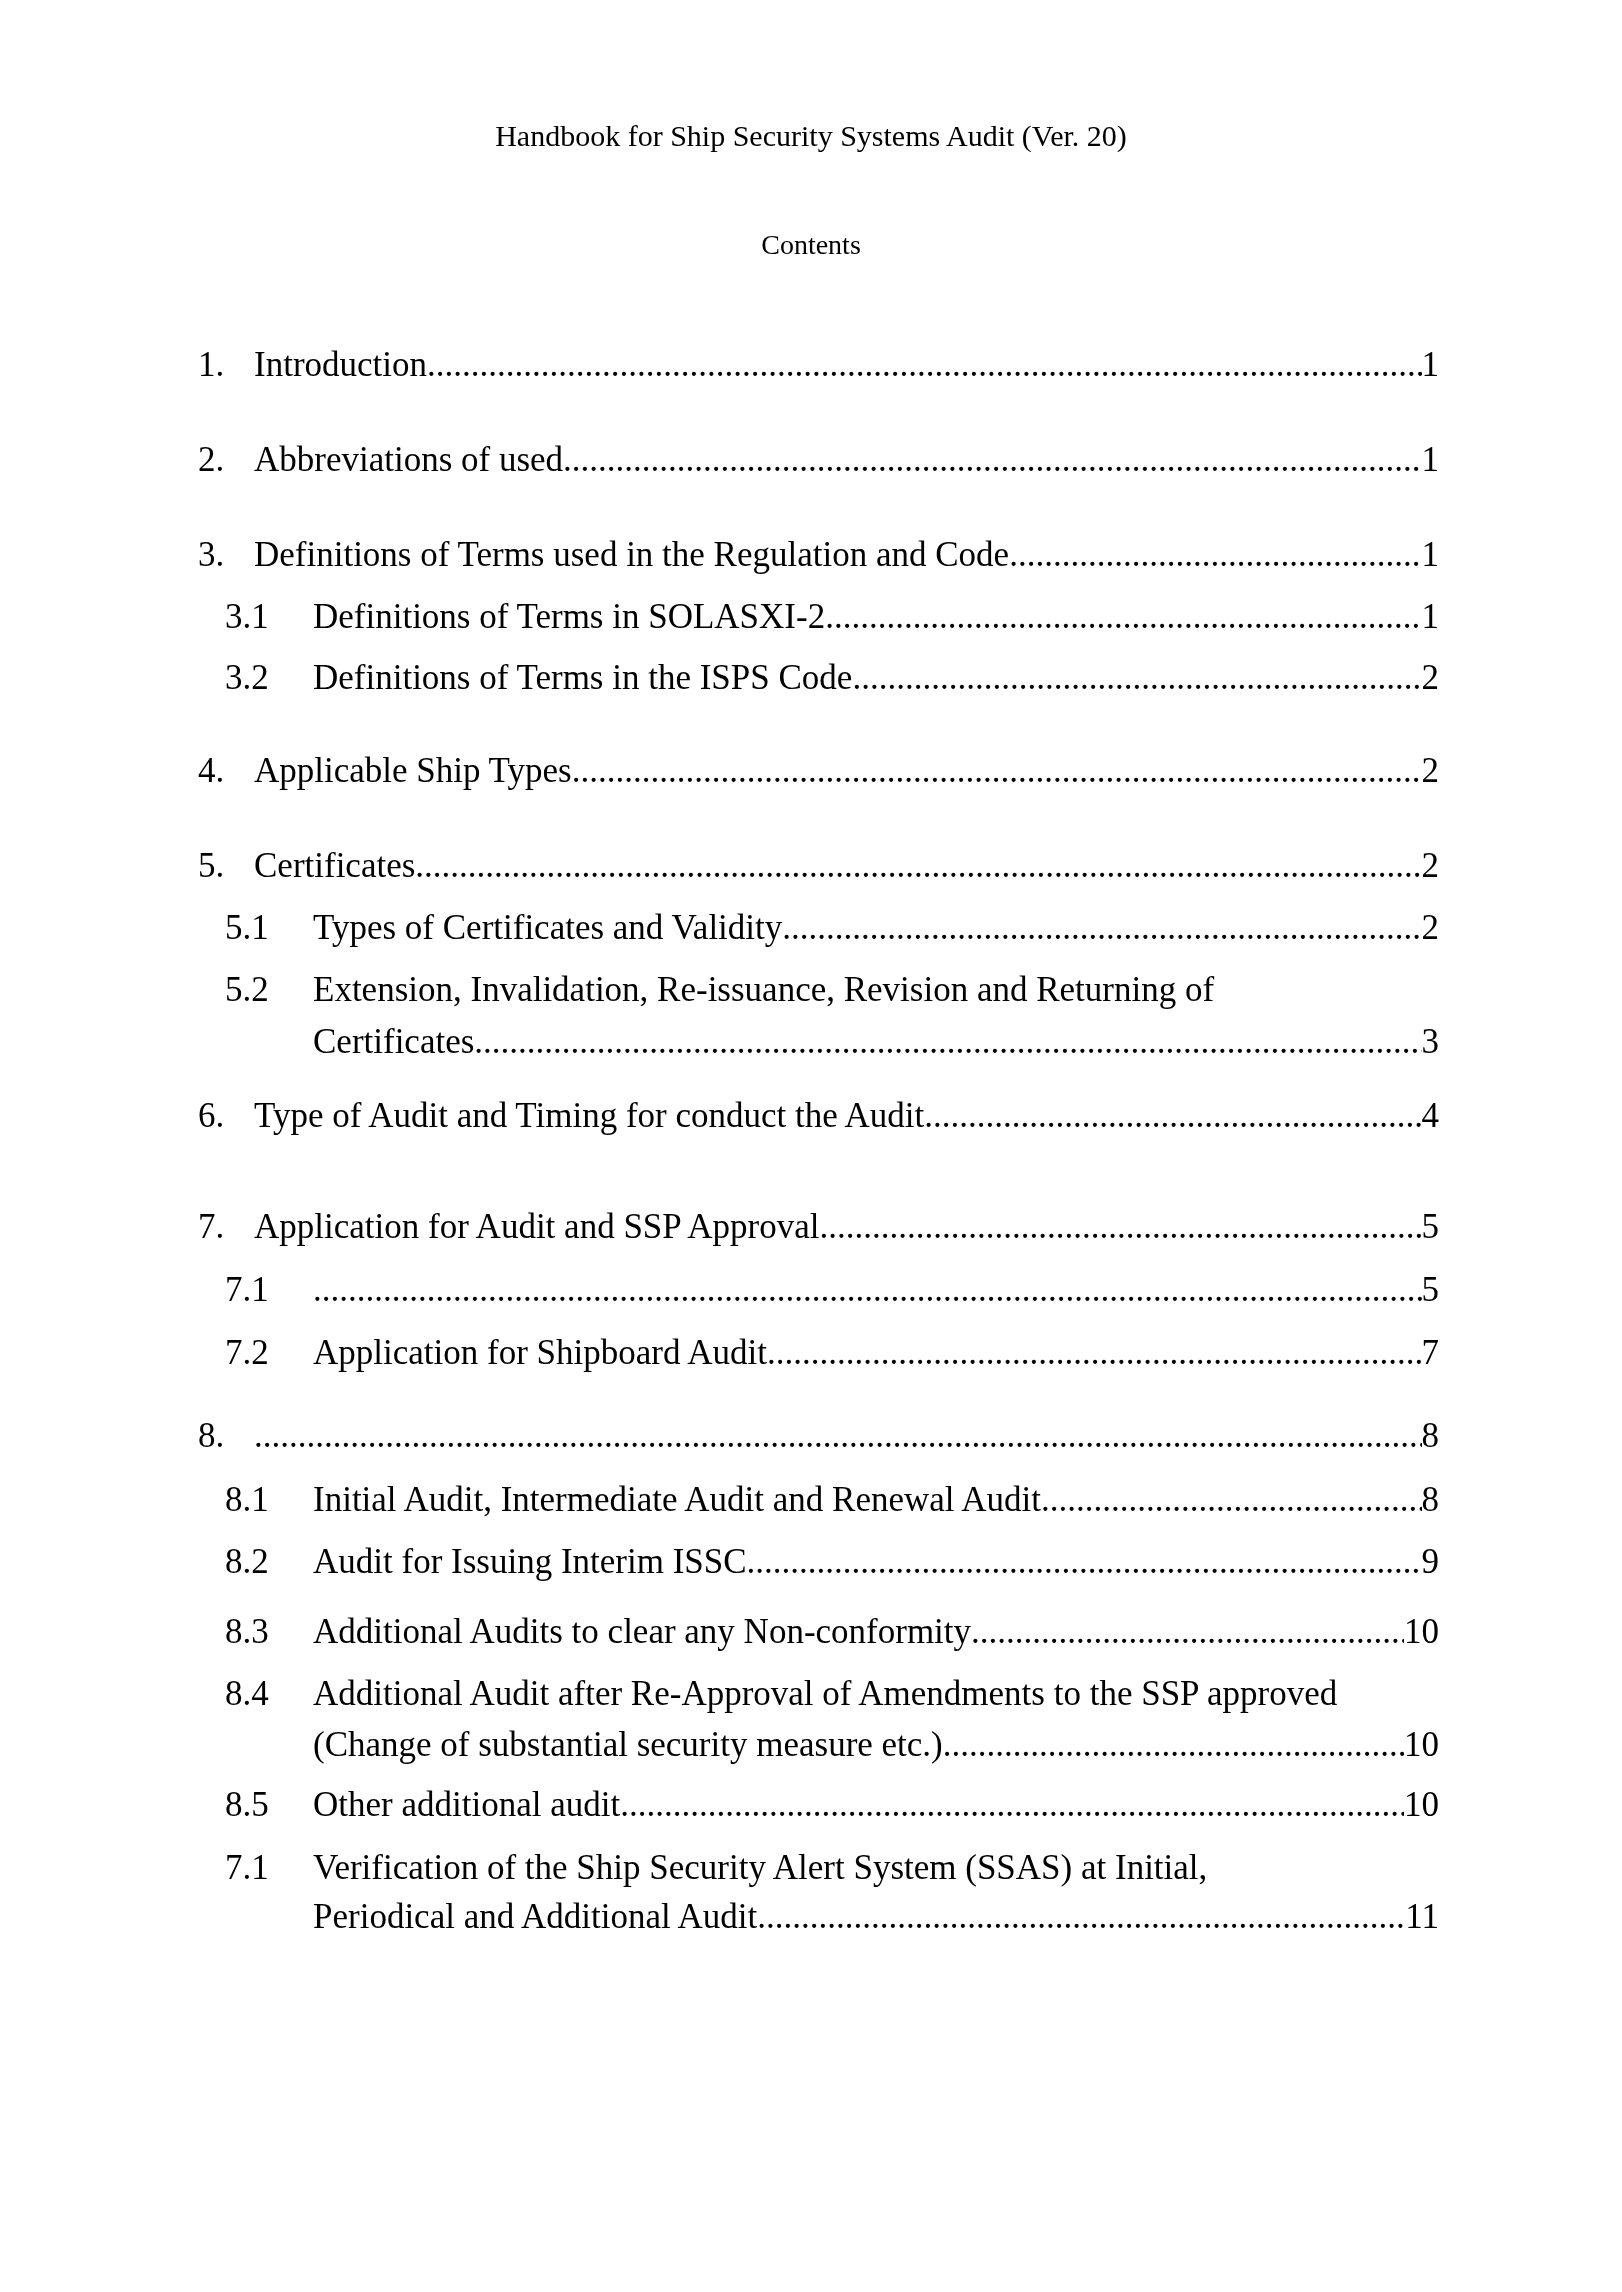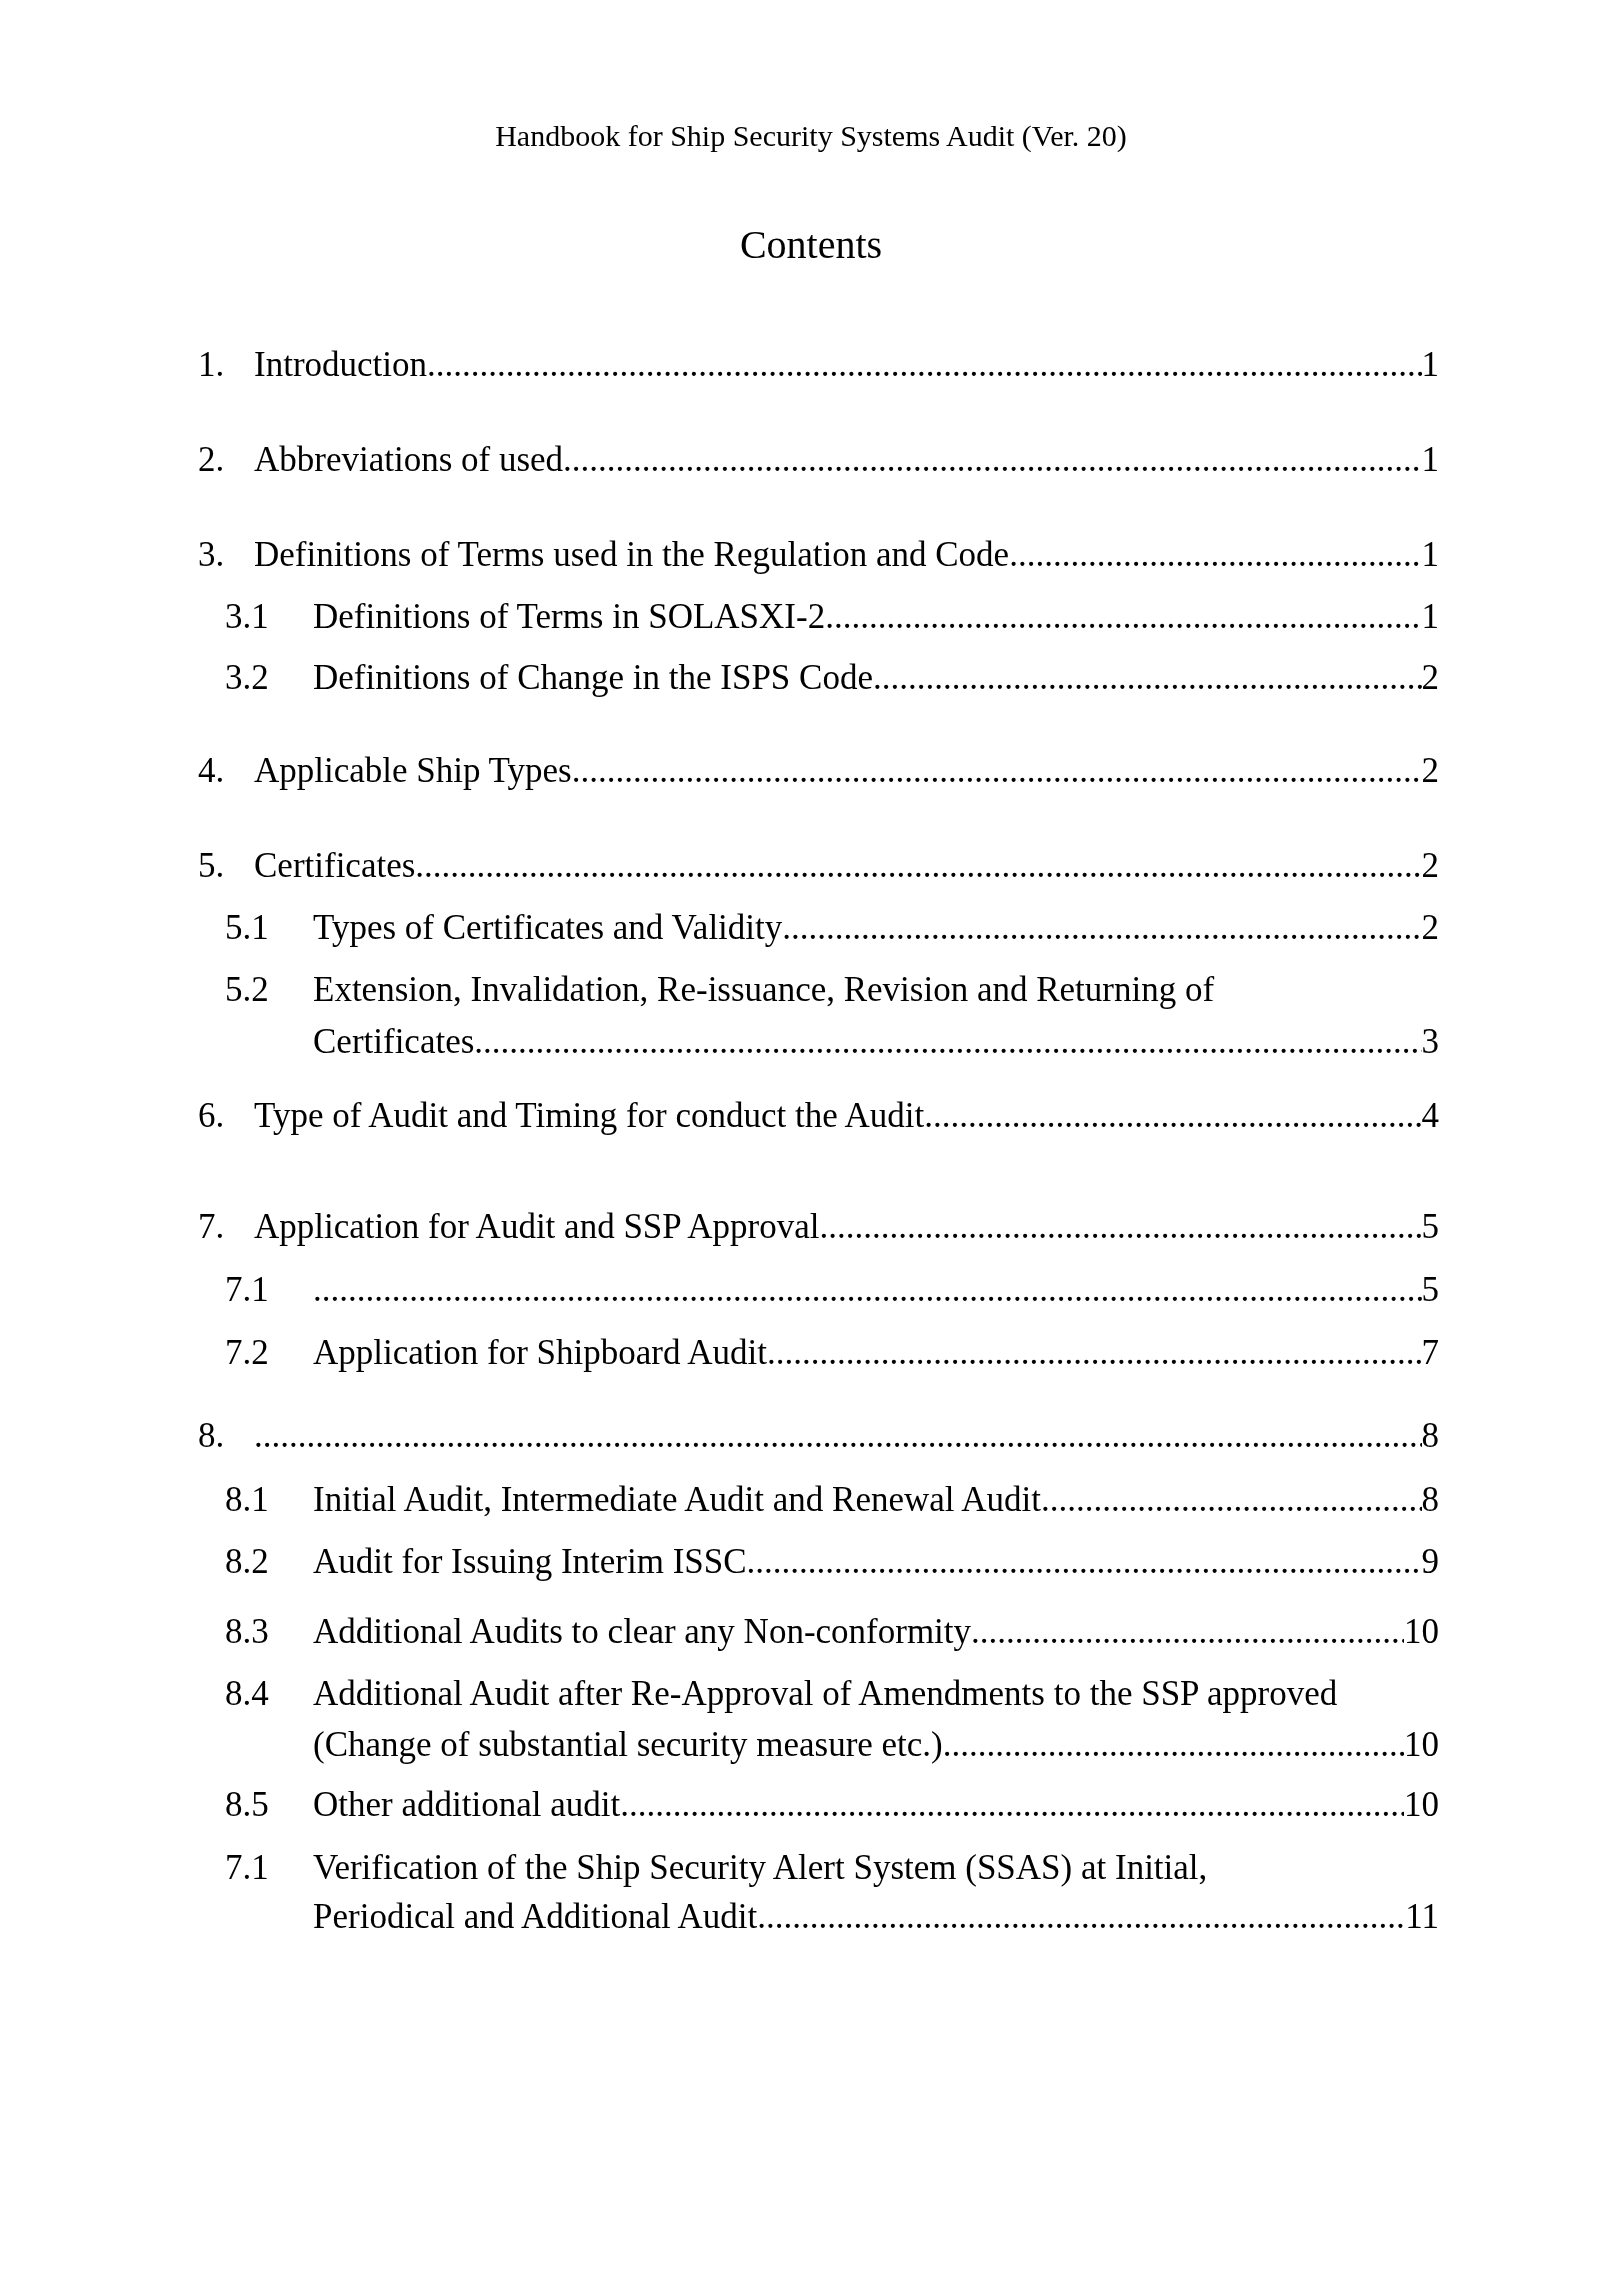--- a/index.html
+++ b/index.html
@@ -1,21 +1,21 @@
 <!DOCTYPE html>
 <html><head>
 <meta charset="utf-8">
 <style>
   html, body { margin:0; padding:0; background:#ffffff; }
   body { width:1622px; height:2293px; position:relative; overflow:hidden;
          font-family:"Liberation Serif", "DejaVu Serif", serif; color:#000000; }
   .running-header { position:absolute; left:0; width:1622px; top:116px;
          text-align:center; font-size:30px; line-height:39px; }
   .toc-title { position:absolute; left:0; width:1622px; top:221px;
-         text-align:center; font-size:40px; line-height:47px; }
+         text-align:center; font-size:28px; line-height:47px; }
   .line { position:absolute; height:39px; font-size:35px; line-height:39px;
          white-space:nowrap; }
   .num { position:absolute; top:0; }
   .row { position:absolute; top:0; display:flex; align-items:baseline; }
   .title { flex:0 0 auto; }
   .leader { flex:1 1 auto; overflow:hidden; white-space:nowrap; letter-spacing:0; text-align:right; }
   .leader::before { content:"................................................................................................................................................................................................"; }
   .page { flex:0 0 auto; }
 </style>
 </head>
@@ -58,21 +58,21 @@
     <div class="row" style="left:313px;width:1126px">
       <span class="title">Definitions of Terms in SOLASXI-2</span>
       <span class="leader"></span>
       <span class="page">1</span>
     </div>
   </div>
 
   <div class="line" style="top:658px;left:0;width:1622px;">
     <span class="num" style="left:225px">3.2</span>
     <div class="row" style="left:313px;width:1126px">
-      <span class="title">Definitions of Change in the ISPS Code</span>
+      <span class="title">Definitions of Terms in the ISPS Code</span>
       <span class="leader"></span>
       <span class="page">2</span>
     </div>
   </div>
 
   <div class="line" style="top:751px;left:0;width:1622px;">
     <span class="num" style="left:198px">4.</span>
     <div class="row" style="left:254px;width:1185px">
       <span class="title">Applicable Ship Types</span>
       <span class="leader"></span>

